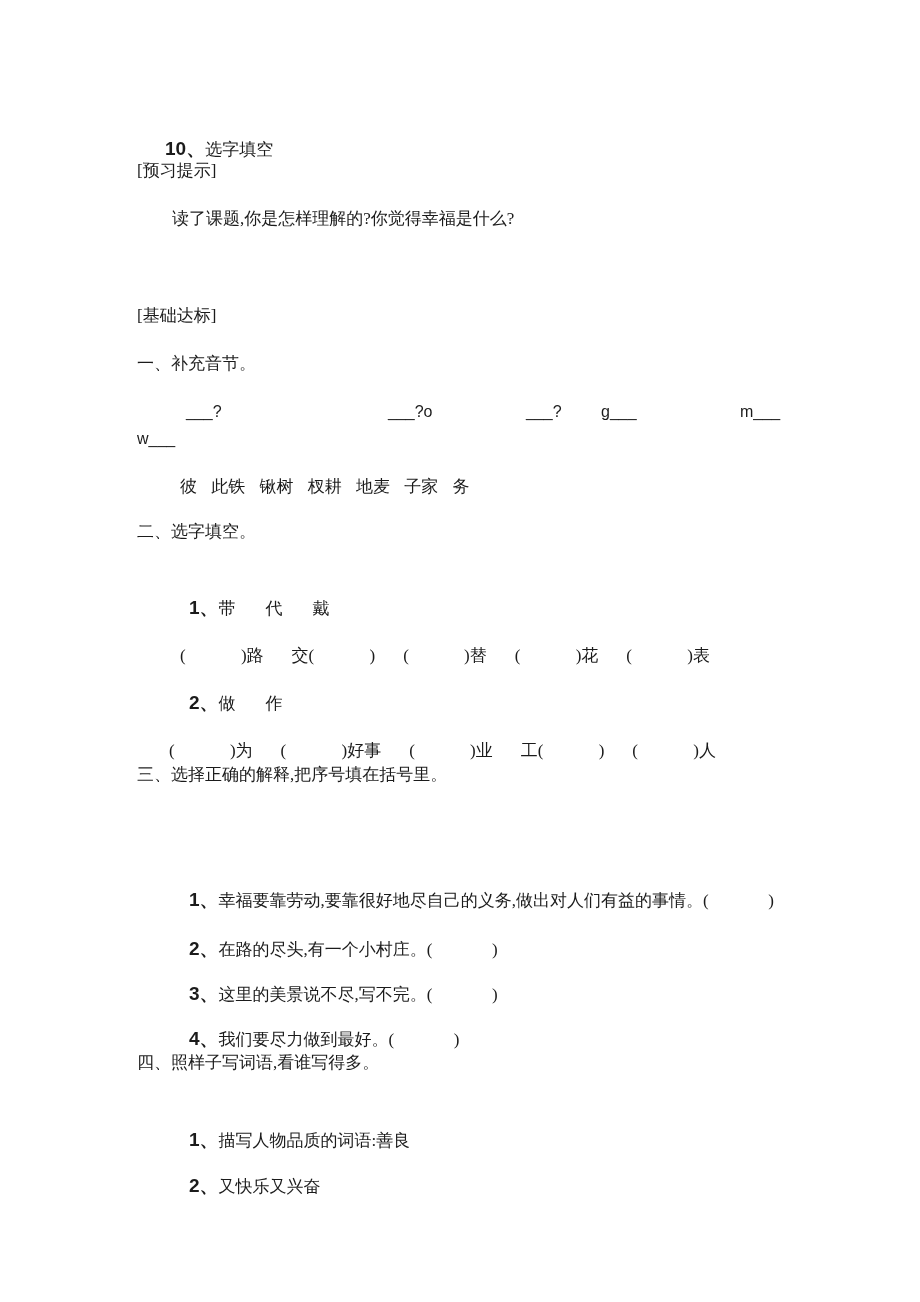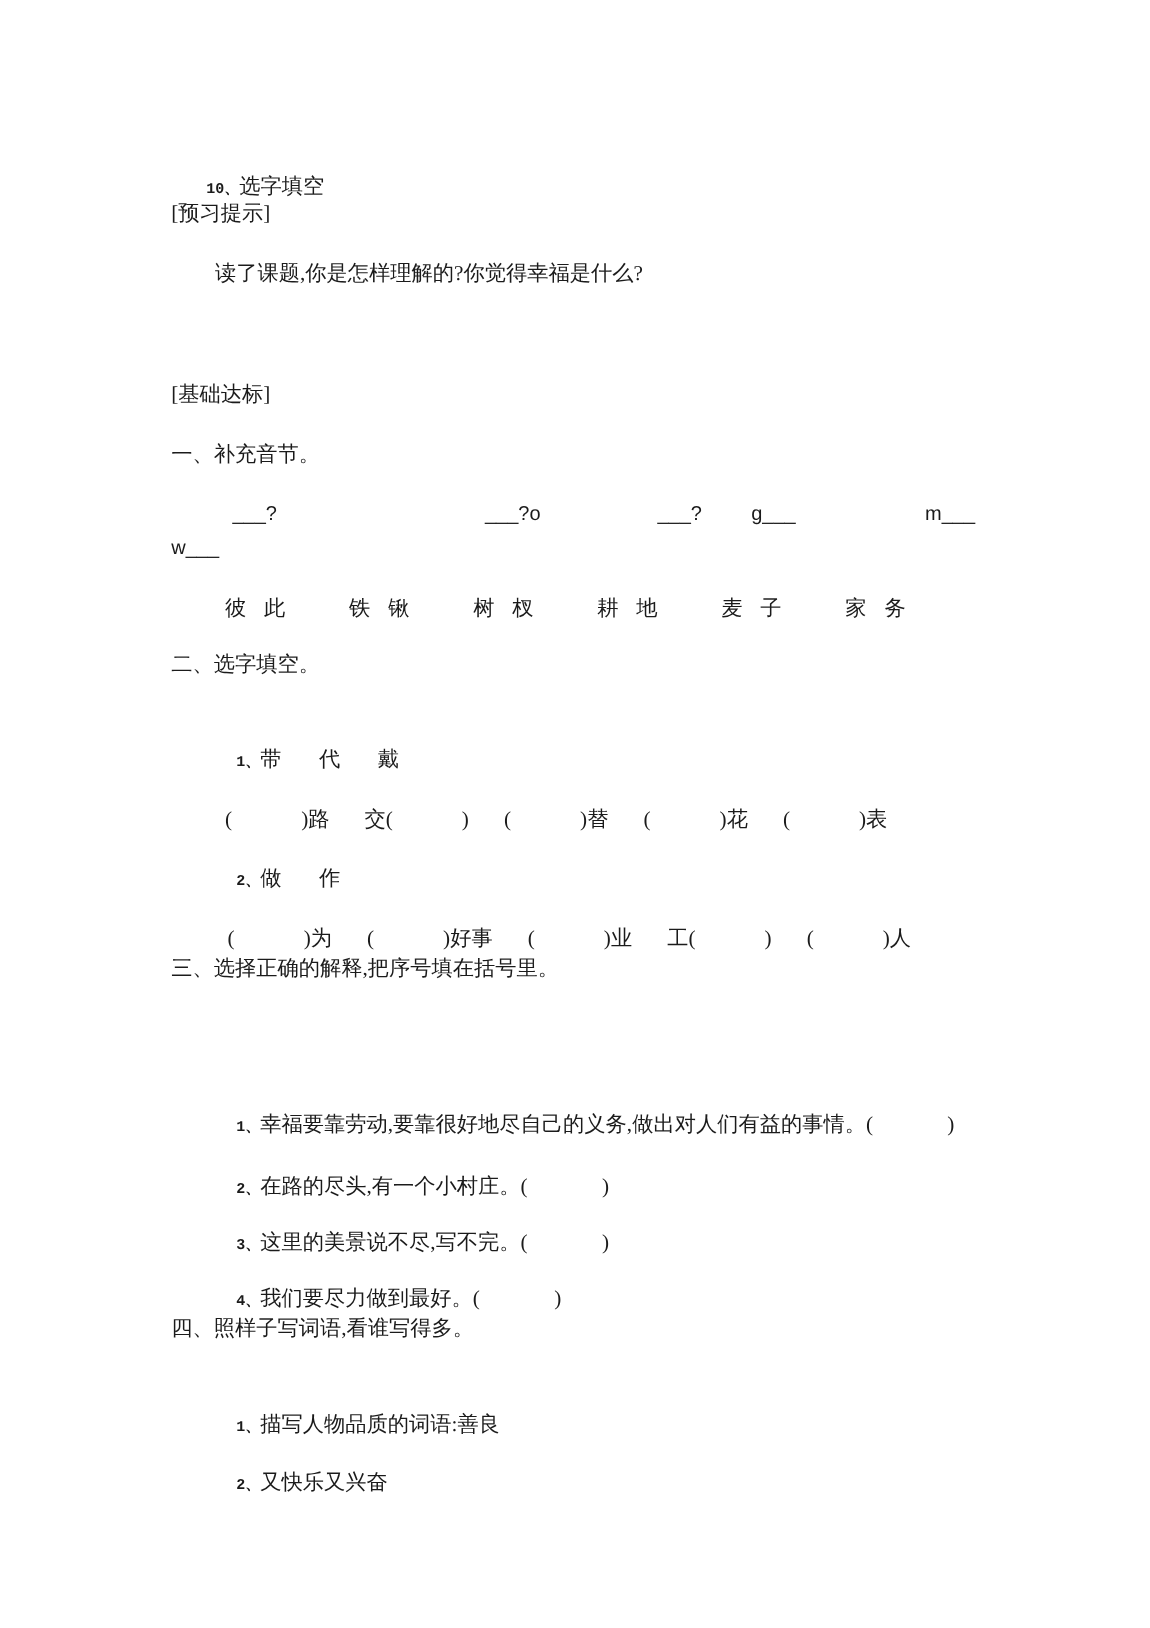--- a/index.html
+++ b/index.html
@@ -18,30 +18,30 @@
     color: #1b1b1b;
   }
   .line {
     position: absolute;
     height: 28px;
     line-height: 28px;
     white-space: pre;
   }
   .line span { white-space: pre; }
   .num {
-    font-family: Liberation Mono, monospace;
+    font-family: Liberation Sans, sans-serif;
     font-weight: 600;
-    font-size: 12px;
+    font-size: 19px;
   }
   .latin {
     font-family: "Liberation Sans", "DejaVu Sans", sans-serif;
     font-size: 16px;
   }
   .pinyin-item { position: absolute; top: 0; }
-  .words-row { display: flex; gap: 51px; word-spacing: 10px; }
+  .words-row { display: flex; word-spacing: 10px; }
   .choice + .choice { margin-left: 30px; }
   .blank + .blank { margin-left: 28px; }
 </style>
 </head>
 <body>
 
 <div class="page">
 
   <div class="line" style="top:107px; left:148px;">
     <span class="num">10、</span><span>选字填空</span>
@@ -77,21 +77,21 @@
   <div class="line" style="top:566px; left:172px;">
     <span class="num">1、</span><span class="choice">带</span><span class="choice">代</span><span class="choice">戴</span>
   </div>
   <div class="line" style="top:614px; left:163px;">
     <span class="blank">(             )路</span><span class="blank">交(             )</span><span class="blank">(             )替</span><span class="blank">(             )花</span><span class="blank">(             )表</span>
   </div>
 
   <div class="line" style="top:661px; left:172px;">
     <span class="num">2、</span><span class="choice">做</span><span class="choice">作</span>
   </div>
-  <div class="line" style="top:709px; left:165px;text-align:center;">
+  <div class="line" style="top:709px; left:152px;text-align:center;">
     <span class="blank">(             )为</span><span class="blank">(             )好事</span><span class="blank">(             )业</span><span class="blank">工(             )</span><span class="blank">(             )人</span>
   </div>
 
   <div class="line" style="top:761px; left:137px;">三、选择正确的解释,把序号填在括号里。</div>
 
   <div class="line" style="top:858px; left:172px;">
     <span class="num">1、</span><span>幸福要靠劳动,要靠很好地尽自己的义务,做出对人们有益的事情。(              )</span>
   </div>
   <div class="line" style="top:907px; left:172px;">
     <span class="num">2、</span><span>在路的尽头,有一个小村庄。(              )</span>

